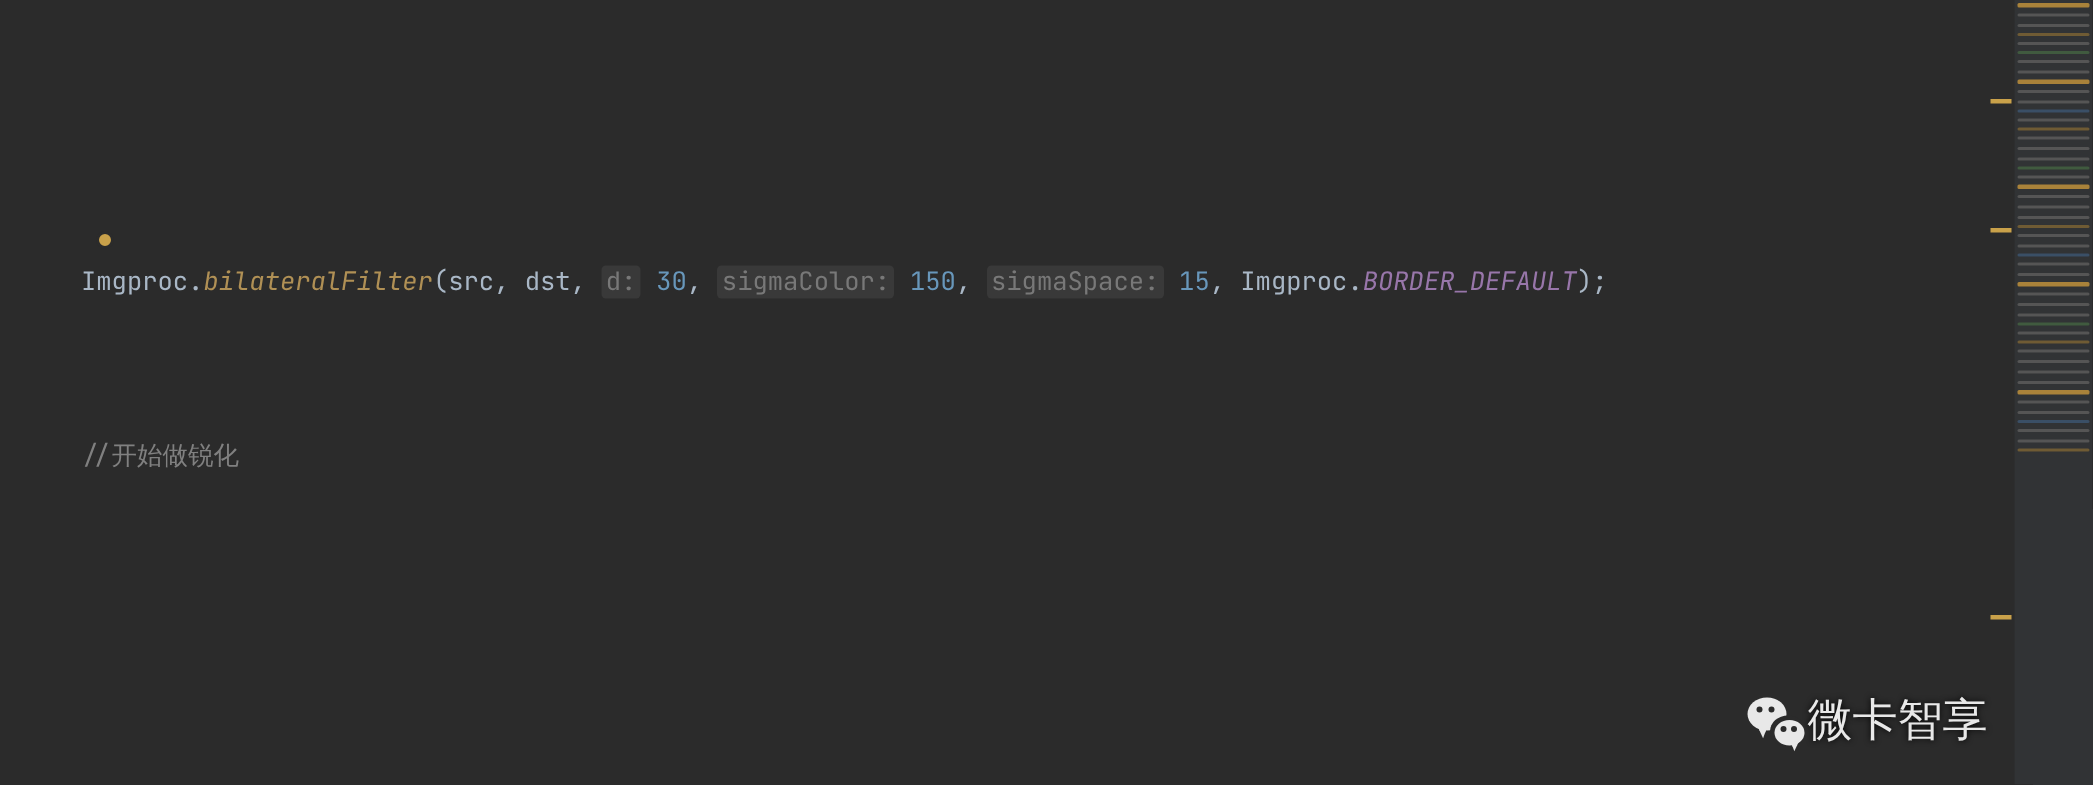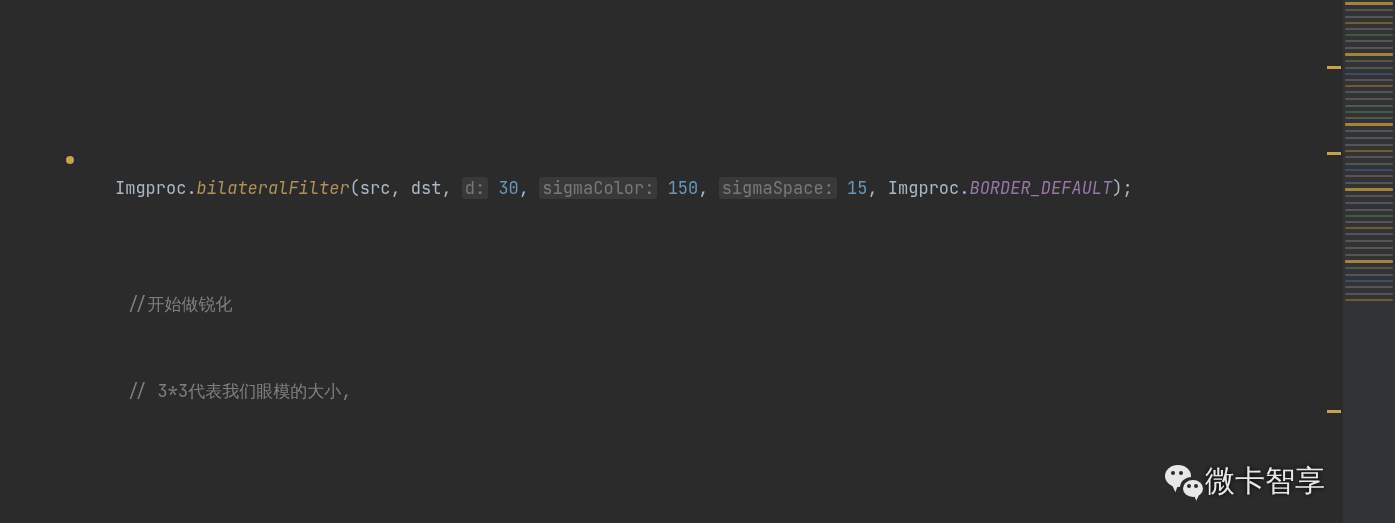--- a/index.html
+++ b/index.html
@@ -14,21 +14,21 @@
     position: relative;
     line-height: 29px;
   }
   .editor-area {
     display: flex;
     width: 100%;
     height: 100%;
   }
   .code-column {
     flex: 1;
-    padding-left: 115px;
+    padding-left: 54px;
     padding-top: 0;
     overflow: hidden;
     white-space: pre;
     position: relative;
   }
   .minimap {
     width: 52px;
     background: #313335;
     height: 100%;
     display: flex;
@@ -44,21 +44,21 @@
   .mm-line { height: 2px; background:#555; margin:1px 0;}
   .mm-hl   { background:#a9823a; height:3px;}
   .mm-org  { background:#6f5b34; height:2px;}
   .mm-grn  { background:#405a3f; height:2px;}
   .mm-blu  { background:#3a4f66; height:2px;}
   .code-line {
     height: 29px;
     white-space: pre;
   }            
   .fn   { color:#b09055; font-style: italic; }
-  .cmt  { color:#808080;margin-left:12px; }
+  .cmt  { color:#808080; }
   .num  { color:#6897bb; }
   .hint { color:#787878; background:#393939; padding:0 3px; border-radius:3px; font-style:normal;}
   .const{ color:#9876aa; font-style: italic;}
   .id   { color:#a9b7c6; }
   .gutter-warn {
     position: absolute;
     left: 64px;
     width: 12px; height: 12px;
     background: #c9a14a;
     border-radius: 50%;
@@ -116,21 +116,20 @@
 
 <div class="editor-area">
   <div class="code-column">
 
     <div class="gutter-warn" style="top:154px;"></div>
 
     
     <div class="code-line"><span class="id">Imgproc</span><span>.</span><span class="fn">bilateralFilter</span><span>(src, dst, </span><span class="hint">d:</span> <span class="num">30</span><span>, </span><span class="hint">sigmaColor:</span> <span class="num">150</span><span>, </span><span class="hint">sigmaSpace:</span> <span class="num">15</span><span>, Imgproc.</span><span class="const">BORDER_DEFAULT</span><span>);</span></div>
 
     <div class="code-line"><span class="cmt">//开始做锐化</span></div>
-    <div class="code-line"><span class="cmt">// 3*3代表我们眼模的大小,</span></div>
 
     
     <div class="code-line">  </div>
 
     
 
     
     
 
     

